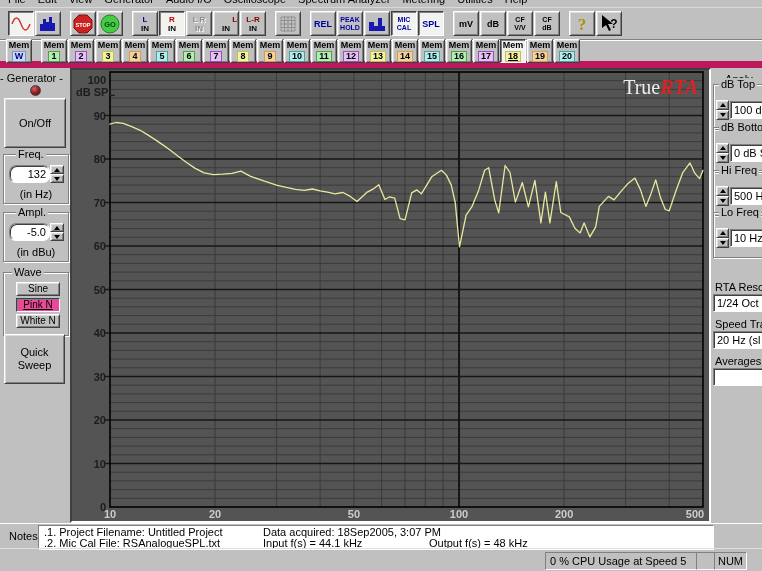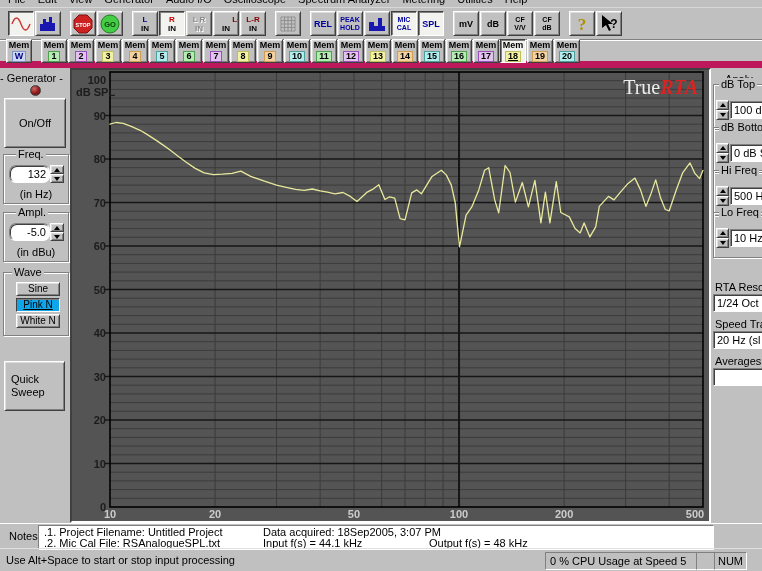--- a/index.html
+++ b/index.html
@@ -68,22 +68,22 @@
             padding-right:3px;line-height:16px;border-radius:7px;}
   .spin{position:absolute;left:43px;top:0;width:14px;height:18px;display:flex;flex-direction:column;}
   .spinbtn{flex:1;display:flex;align-items:center;justify-content:center;}
   .tri-up{width:0;height:0;border-left:3px solid transparent;border-right:3px solid transparent;
           border-bottom:4px solid #000;}
   .tri-dn{width:0;height:0;border-left:3px solid transparent;border-right:3px solid transparent;
           border-top:4px solid #000;}
   .unitlabel{position:absolute;left:0;width:100%;text-align:center;bottom:3px;}
   .wavebtn{position:absolute;left:12px;width:44px;height:14px;font-size:10px;line-height:12px;
            text-align:center;box-sizing:border-box;}
-  #quicksweep{position:absolute;left:4px;top:293px;width:61px;height:50px;display:flex;
-              align-items:center;justify-content:center;text-align:left;line-height:13px;}
+  #quicksweep{position:absolute;left:4px;top:266px;width:61px;height:50px;display:flex;
+              align-items:center;justify-content:center;text-align:center;line-height:13px;}
   .anrow{position:absolute;left:2px;top:15px;height:20px;width:70px;}
   .anspin{position:absolute;left:0;top:0;width:13px;height:20px;display:flex;flex-direction:column;}
   .anfield{position:absolute;left:14px;top:1px;width:52px;height:16px;line-height:16px;
            padding-left:3px;white-space:nowrap;overflow:hidden;}
   .anlabel{position:absolute;left:6px;white-space:nowrap;}
   .anbox{position:absolute;left:2px;width:60px;height:16px;line-height:16px;padding-left:3px;
          white-space:nowrap;overflow:hidden;}
 
   
   #notesrow{position:absolute;left:0;top:523px;width:762px;height:25px;border-top:1px solid #fff;}
@@ -355,21 +355,21 @@
               </div>
           </div>
         </div>
         <div class="unitlabel">(in dBu)</div>
       </div>
 
       <div class="lgroup groupbox" style="top:204px;height:62px;">
         <span class="grouplabel" style="left:8px;">Wave</span>
         <div id="wave-buttons">
             <div class="wavebtn raised" style="top: 9px;">Sine</div>
-            <div class="wavebtn pressed" style="top: 25px; background: #0ea5e9; text-decoration: underline;">Pink N</div>
+            <div class="wavebtn pressed" style="top: 25px; background: #ec4899; text-decoration: underline;">Pink N</div>
             <div class="wavebtn raised" style="top: 41px;">White N</div>
           </div>
       </div>
 
       <button id="quicksweep" class="raised" style="font-size:11px;width:61px;white-space:normal;">Quick Sweep</button>
     </div>
 
     <div id="graphpanel">
       <svg id="chart-svg" width="637" height="451" viewBox="0 0 637 451">
           <rect x="0" y="0" width="637" height="451" fill="#545454"></rect>
@@ -547,18 +547,17 @@
     <div id="notesbox">
       <span style="left:5px;top:1px;">.1. Project Filename: Untitled Project</span>
       <span style="left:224px;top:1px;">Data acquired: 18Sep2005, 3:07 PM</span>
       <span style="left:5px;top:12px;">.2. Mic Cal File: RSAnalogueSPL.txt</span>
       <span style="left:224px;top:12px;">Input f(s) = 44.1 kHz</span>
       <span style="left:390px;top:12px;">Output f(s) = 48 kHz</span>
     </div>
   </div>
 
   <div id="statusbar">
-    <span id="statusleft">Use Alt+Space to start or stop input processing</span>
     <span class="statuspanel" style="left:545px;width:146px;">0 % CPU Usage at Speed 5</span>
     <span class="statuspanel" style="left:696px;width:13px;"></span>
     <span class="statuspanel" style="left:714px;width:31px;text-align:center;padding-left:0;">NUM</span>
   </div>
 </div>
 
 </body></html>

